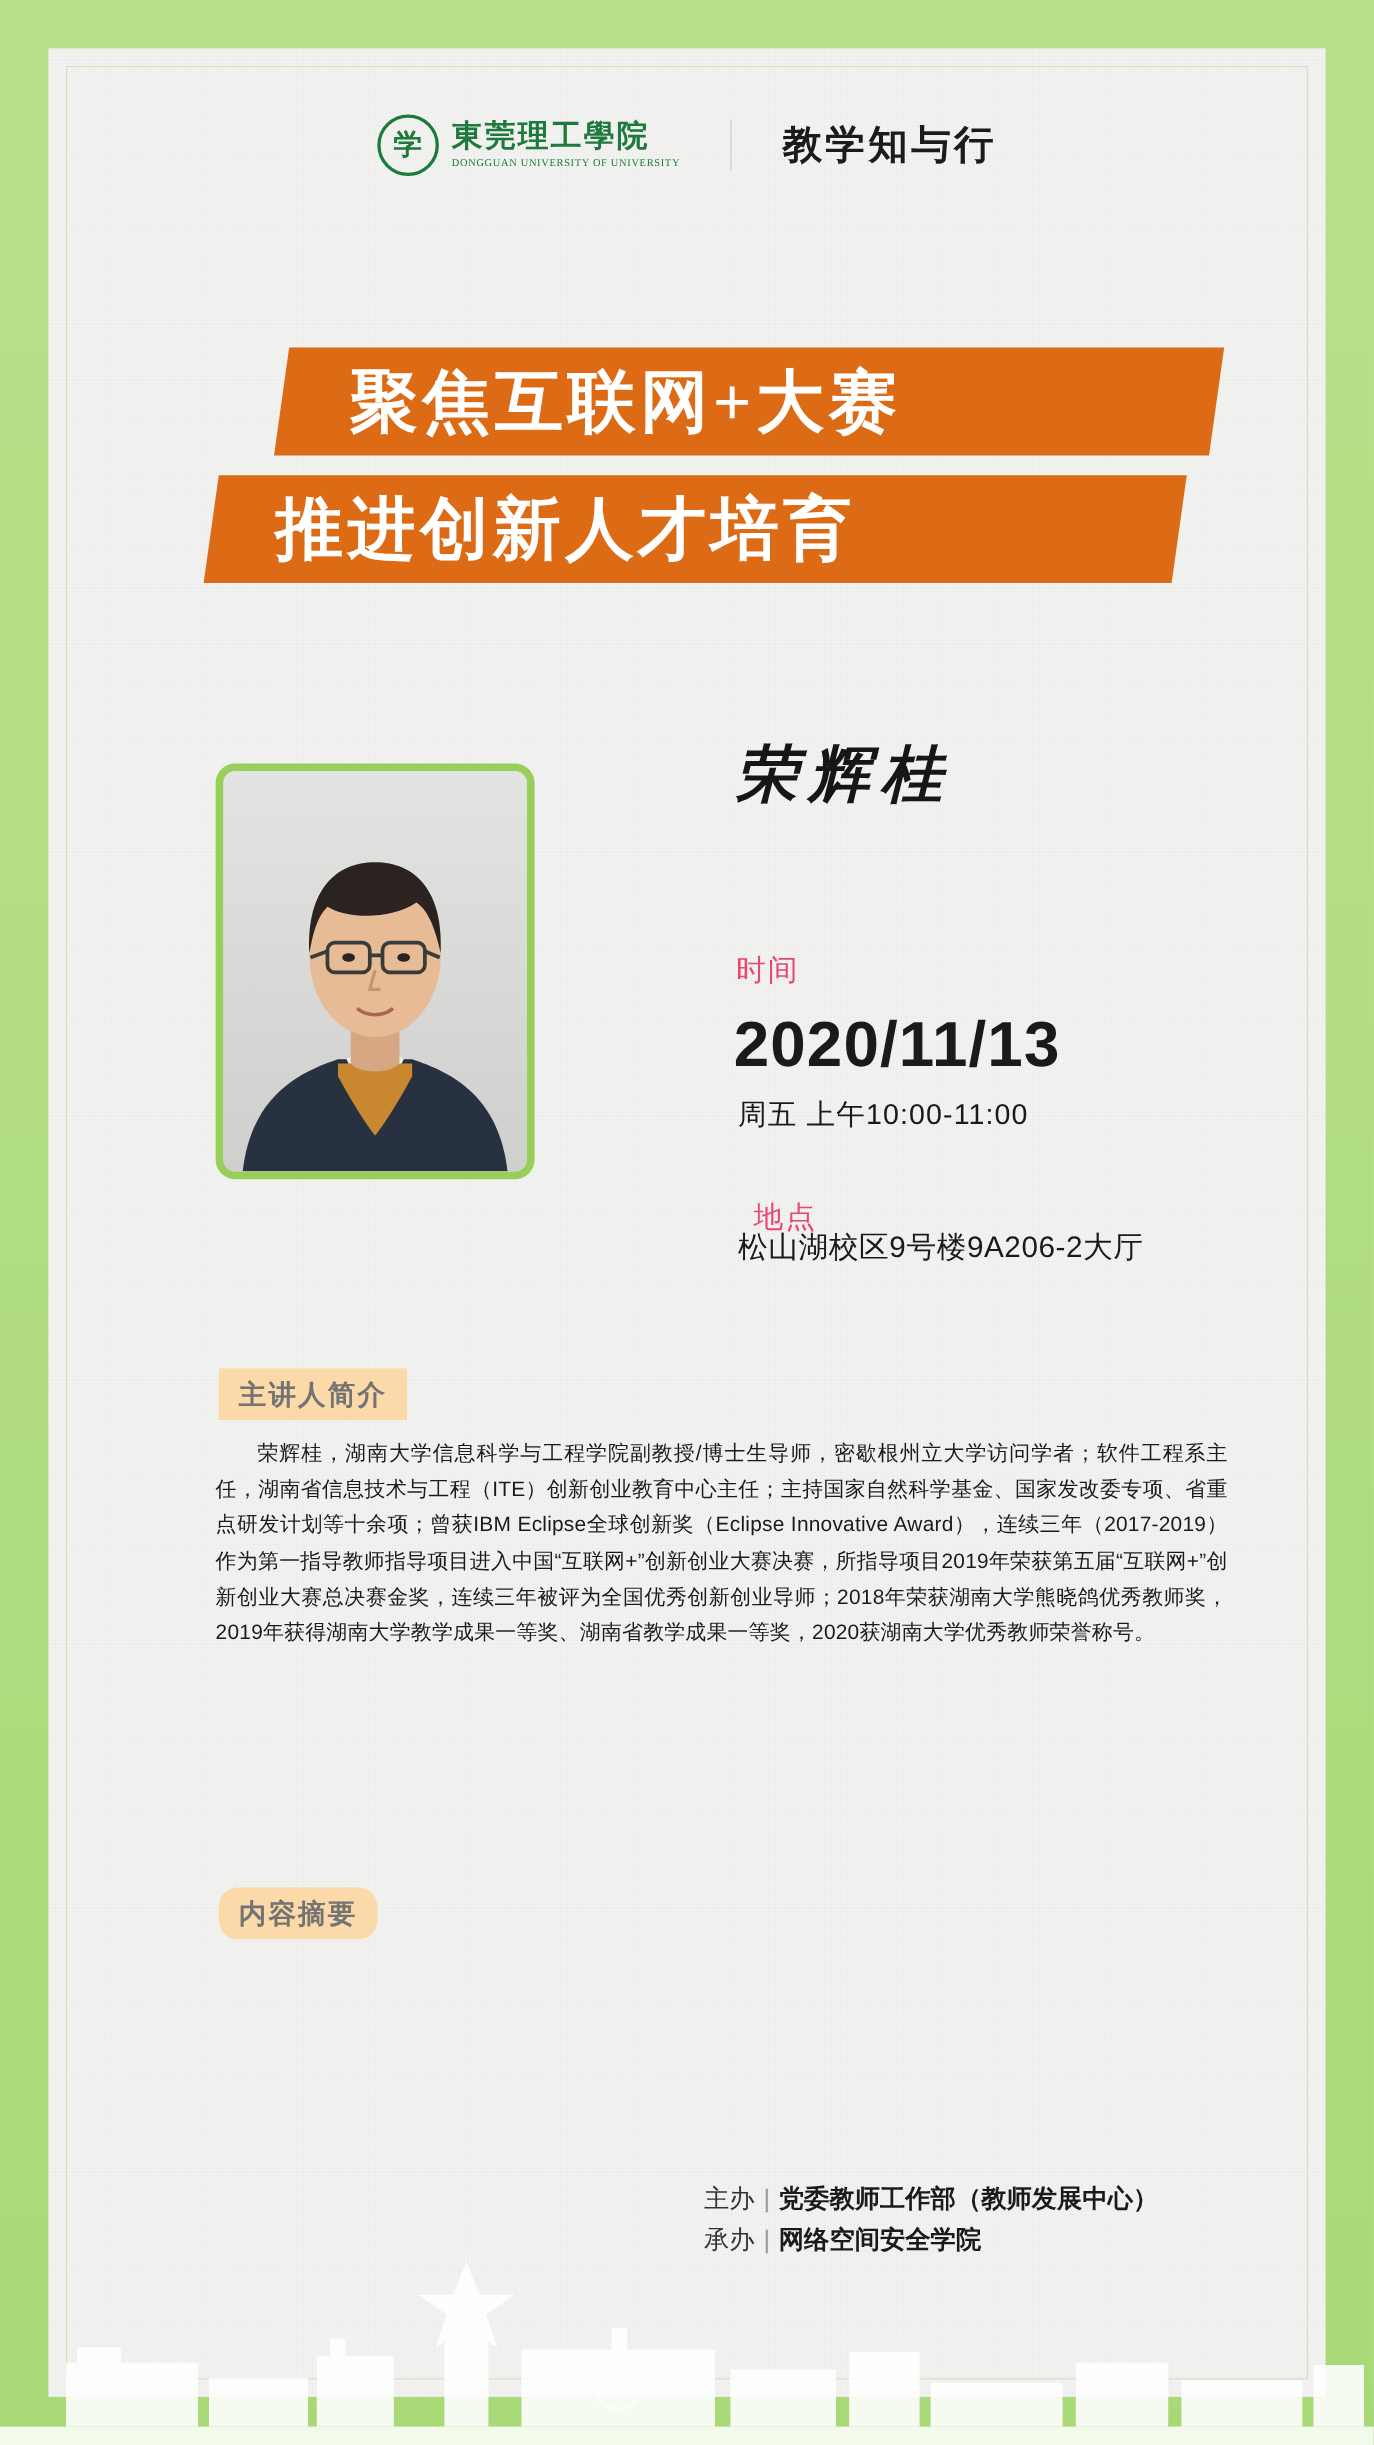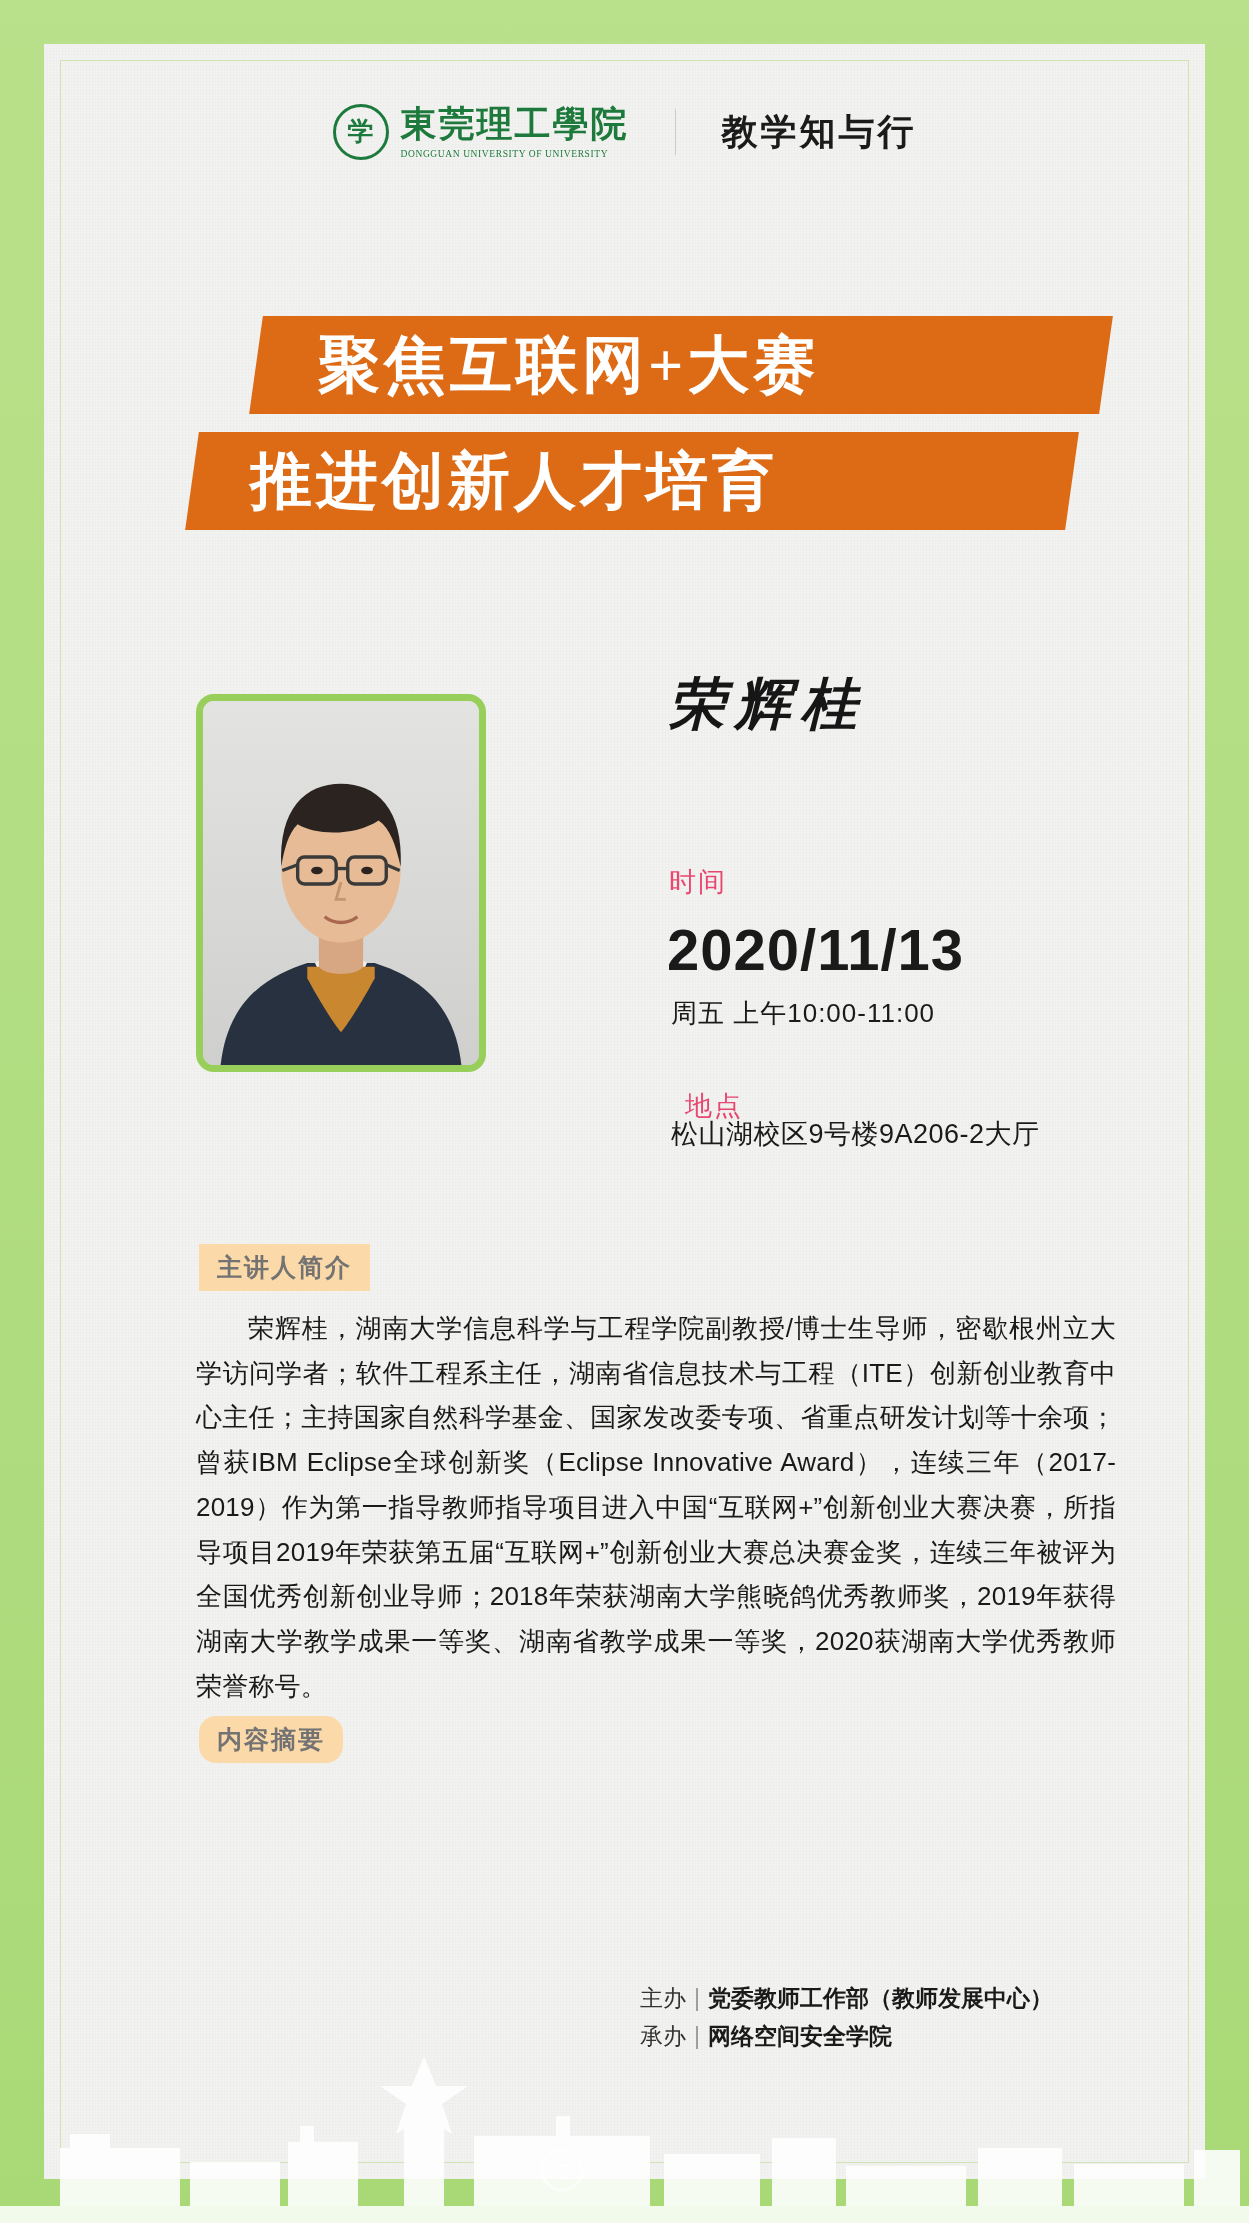--- a/index.html
+++ b/index.html
@@ -66,21 +66,21 @@
     color: #1d7a3c;
     font-family: "Liberation Serif", serif;
     font-size: 26px;
     font-weight: bold;
     box-sizing: border-box;
   }
   .logo-mark span { transform: translateY(-1px); }
   .logo-text-cn {
     color: #1d7a3c;
     font-family: "Liberation Serif", serif;
-    font-size: 36px;
+    font-size: 28px;
     font-weight: bold;
     letter-spacing: 2px;
     line-height: 1.1;
   }
   .logo-text-en {
     color: #1d7a3c;
     font-family: "Liberation Serif", serif;
     font-size: 9.5px;
     letter-spacing: 0.6px;
     margin-top: 4px;
@@ -208,21 +208,21 @@
     letter-spacing: 2px;
   }
   .tag-bio { left: 155px; top: 1200px; }
   .tag-outline { left: 155px; top: 1672px; border-radius: 17px; }
 
   .bio-text {
     position: absolute;
     left: 152px;
     top: 1262px;
     width: 920px;
-    font-size: 26px;
+    font-size: 19px;
     line-height: 1.72;
     color: #1a1a1a;
     text-align: justify;
     text-indent: 2em;
     letter-spacing: 0.2px;
   }
 
   .outline-list {
     position: absolute;
     left: 198px;

